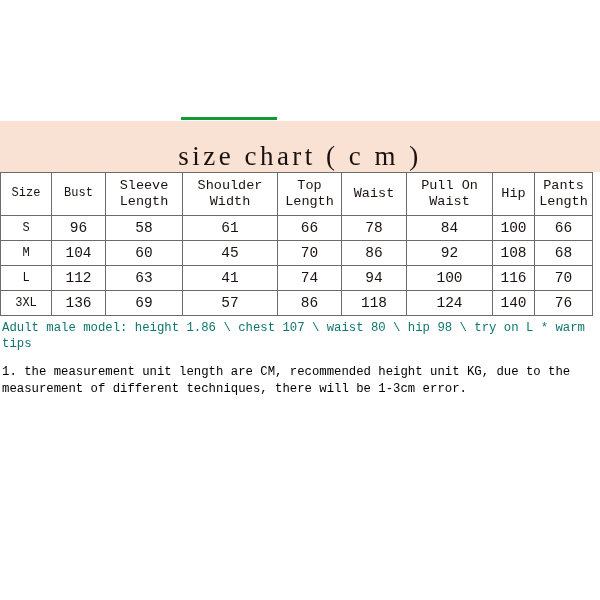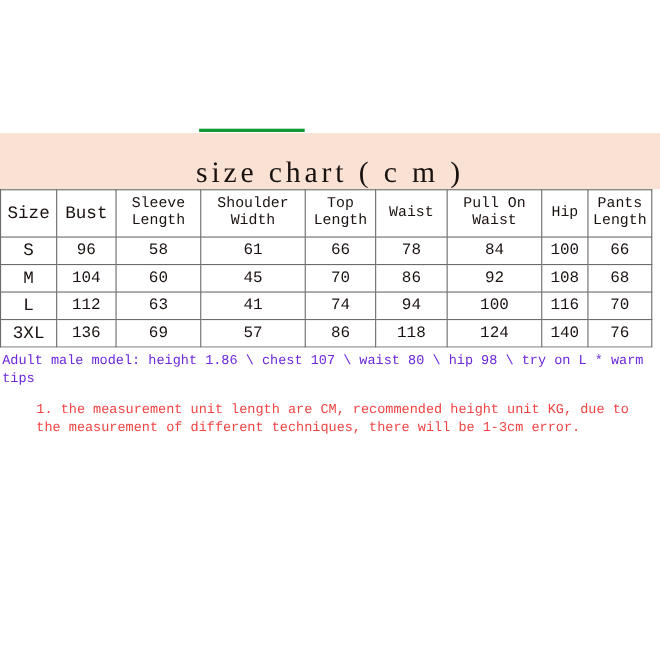--- a/index.html
+++ b/index.html
@@ -77,21 +77,21 @@
     font-weight: normal;
     line-height: 1.15;
   }
   .size-table td {
     height: 24px;
     font-size: 14.5px;
     font-weight: normal;
   }
   .size-table th.th-narrow,
   .size-table td.td-narrow {
-    font-size: 16px;
+    font-size: 12px;
   }
   .hdr-line {
     display: block;
   }
 
   
   col.c0 { width: 51px; }
   col.c1 { width: 54px; }
   col.c2 { width: 77px; }
   col.c3 { width: 95px; }
@@ -102,35 +102,34 @@
   col.c8 { width: 58px; }
 
   
   .footer {
     padding: 0;
     background: #ffffff;
   }
   .model-note {
     font-size: 12.3px;
     line-height: 16px;
-    color: #6d28d9;
+    color: #0f766e;
     padding: 4px 4px 0 2px;
     white-space: pre-wrap;
     word-break: break-word;
   }
   .notes-block {
     padding: 12px 6px 0 2px;
   }
   .note-line {
     font-size: 12.3px;
     line-height: 17px;
-    color: #ef4444;
+    color: #000000;
     white-space: pre-wrap;
     word-break: break-word;
-    margin-left: 31px;
   }
 </style>
 </head>
 <body>
 
 <div class="page">
 
   <div class="top-spacer"></div>
 
   <div class="accent-bar"></div>

